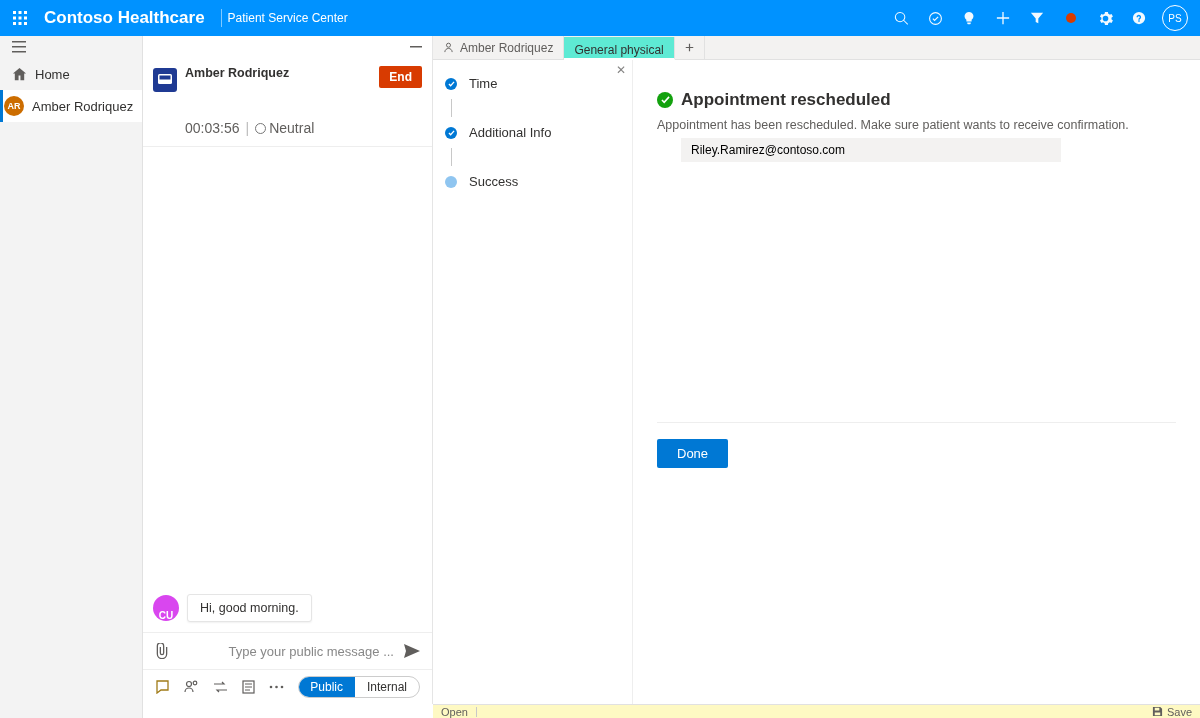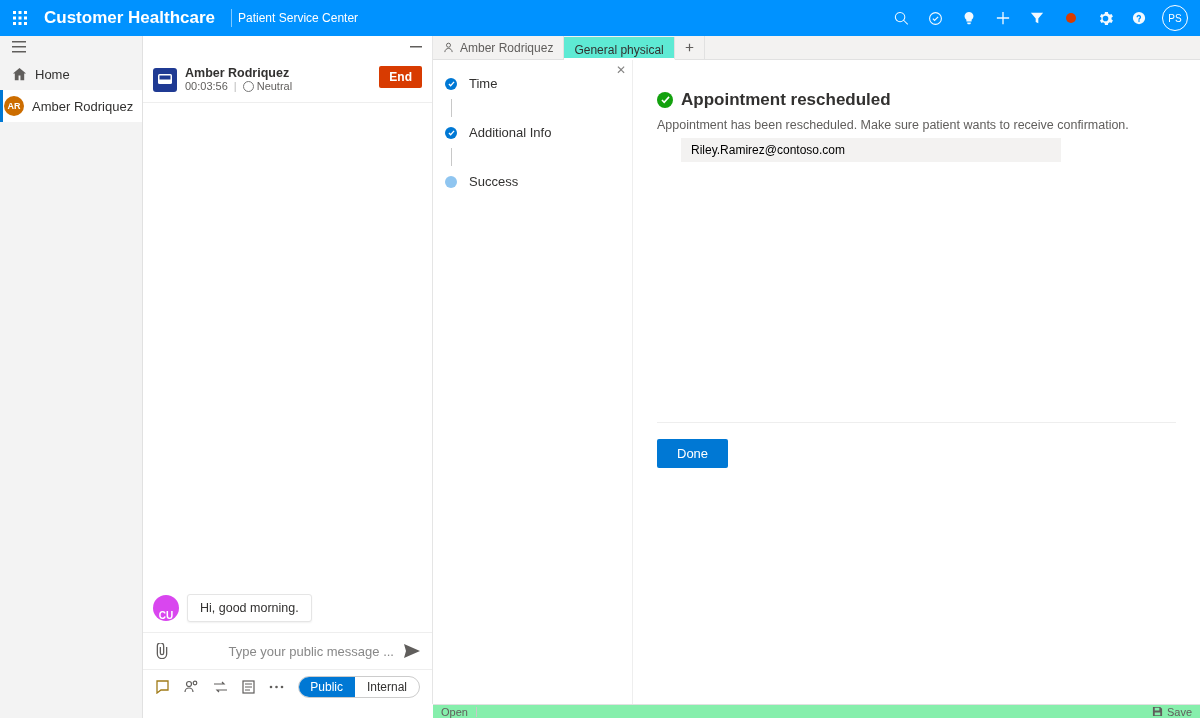--- a/index.html
+++ b/index.html
@@ -26,21 +26,21 @@
 .nav-item .av { width: 20px; height: 20px; border-radius: 50%; background: #cc6d00; color:#fff; font-size: 9px; font-weight: 600; display:flex; align-items:center; justify-content:center; }
 
 
 .conv { position: absolute; left: 143px; top: 36px; width: 290px; bottom: 14px; background: #fff; display:flex; flex-direction: column; border-right: 1px solid #e5e5e5; }
 .conv .min { height: 22px; display:flex; justify-content:flex-end; align-items:center; padding-right: 10px; color:#605e5c; cursor:pointer; }
 .conv-head { padding: 8px 10px 10px 10px; display:flex; gap:8px; align-items:flex-start; border-bottom: 1px solid #eee; }
 .conv-head .sq { width: 24px; height: 24px; border-radius: 3px; background:#1f3a93; display:flex; align-items:center; justify-content:center; margin-top:2px;}
 .conv-head .sq svg{fill:#fff;}
 .conv-head .meta { flex:1; }
 .conv-head .name { font-size: 12.5px; font-weight: 600; color:#323130; }
-.conv-head .sub { font-size: 11px; color:#605e5c; display:flex; align-items:center; gap:6px;}
+.conv-head .sub { font-size: 14px; color:#605e5c; display:flex; align-items:center; gap:6px;margin-top:40px;}
 .conv-head .sub .dot{color:#bbb;}
 .conv-head .sent { display:inline-flex; align-items:center; gap:3px;}
 .conv-head .sent-circ{width:11px;height:11px;border:1px solid #777;border-radius:50%;}
 .end-btn { background:#d83b01; color:#fff; font-size: 12px; font-weight: 600; border:none; border-radius:2px; padding: 4px 10px; cursor:pointer;margin-left:32px;}
 .conv-body { flex:1; position:relative; }
 .msg-row { position:absolute; bottom:10px; left:10px; display:flex; gap:8px; align-items:center;}
 .msg-row .bub-av{width:26px;height:26px;border-radius:50%;background:#d946ef;color:#fff;font-size:10px;font-weight:600;display:flex;align-items:flex-end;justify-content:center;}
 .msg-row .bub{background:#fff;border:1px solid #e5e5e5;border-radius:3px;padding:6px 12px;font-size:12.5px;color:#323130;box-shadow:0 1px 2px rgba(0,0,0,.06);}
 .conv-ts { text-align:center; font-size:11px; color:#888; padding: 6px 0; border-bottom:1px solid #eee;}
 .compose { border-top:1px solid #eee; padding: 10px 12px; display:flex; align-items:center; gap:10px;}
@@ -78,21 +78,21 @@
 .form .desc{ font-size:12.5px; color:#605e5c; margin-top:8px;}
 .chk-row{ margin-top:26px; display:flex; align-items:center; gap:8px; font-size:12.5px; color:#323130;}
 .chk{ width:15px;height:15px;background:#0078d4;display:flex;align-items:center;justify-content:center;}
 .chk svg{fill:#fff;}
 .email-line{ margin-top:6px; margin-left:24px;}
 .email{ width: 380px; background:#f3f2f1; border:none; padding:5px 10px; font-size:12px;}
 .divider{ border:none; border-top:1px solid #eee; margin: 260px 0 16px 0;}
 .done{ background:#0078d4; color:#fff; border:none; padding: 7px 20px; font-size:13px; border-radius:2px; cursor:pointer;}
 
 
-.status { position:absolute; left:433px; right:0; bottom:0; height:14px; background:#86efac; font-size:11px; color:#605e5c; display:flex; align-items:center; padding: 0 8px; border-top:1px solid #e1e1e1;}
+.status { position:absolute; left:433px; right:0; bottom:0; height:14px; background:#fef9c3; font-size:11px; color:#605e5c; display:flex; align-items:center; padding: 0 8px; border-top:1px solid #e1e1e1;}
 .status .sp{flex:1;}
 .status .save{display:flex;align-items:center;gap:4px;cursor:pointer;}
 .status .vbar{width:1px;height:10px;background:#c8c8c8;margin:0 8px;}
 
 svg { display:block; }
 </style>
 </head>
 <body>
 
 <div class="topbar">
@@ -102,21 +102,21 @@
         <rect x="5.5" y="0" width="3" height="3" fill="#fff"></rect>
         <rect x="11" y="0" width="3" height="3" fill="#fff"></rect>
         <rect x="0" y="5.5" width="3" height="3" fill="#fff"></rect>
         <rect x="5.5" y="5.5" width="3" height="3" fill="#fff"></rect>
         <rect x="11" y="5.5" width="3" height="3" fill="#fff"></rect>
         <rect x="0" y="11" width="3" height="3" fill="#fff"></rect>
         <rect x="5.5" y="11" width="3" height="3" fill="#fff"></rect>
         <rect x="11" y="11" width="3" height="3" fill="#fff"></rect>
       </svg>
   </div>
-  <div class="brand">Customer Healthcare</div>
+  <div class="brand">Contoso Healthcare</div>
   <div class="vdiv"></div>
   <div class="subbrand">Patient Service Center</div>
   <div class="spacer"></div>
   <div class="ticon">
       <svg width="15" height="15" viewBox="0 0 16 16">
         <path d="M6.5 1a5.5 5.5 0 014.38 8.82l4.15 4.15-.71.71-4.15-4.15A5.5 5.5 0 116.5 1zm0 1a4.5 4.5 0 100 9 4.5 4.5 0 000-9z"></path>
       </svg>
     </div>
   <div class="ticon">
       <svg width="15" height="15" viewBox="0 0 16 16">

